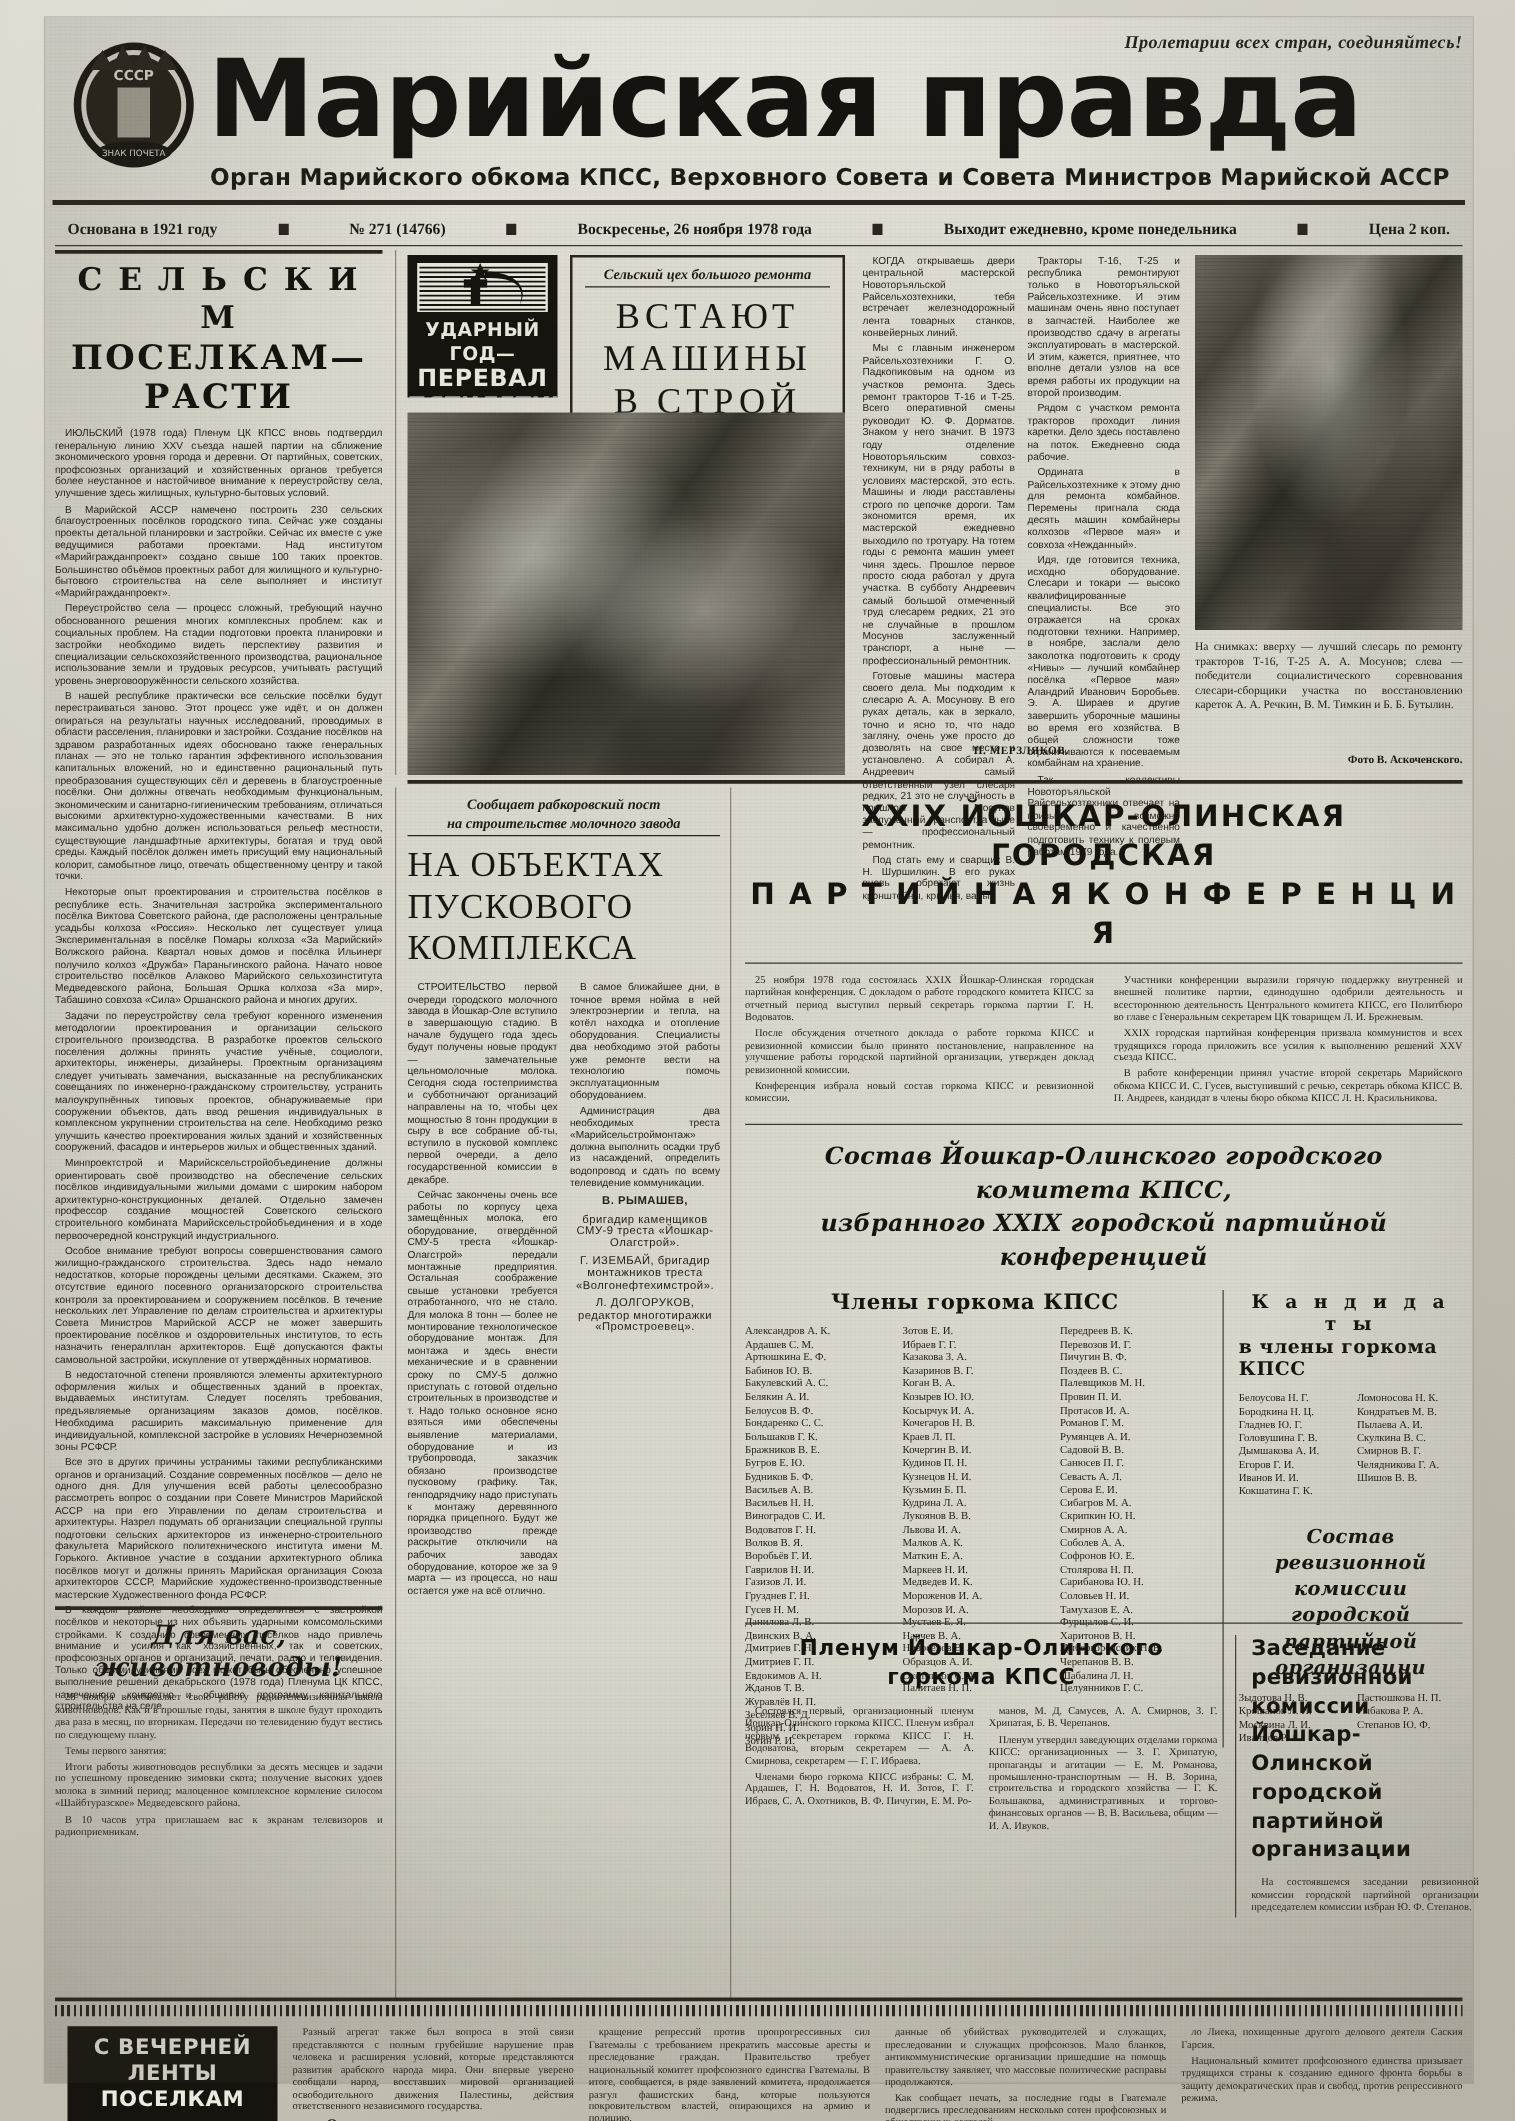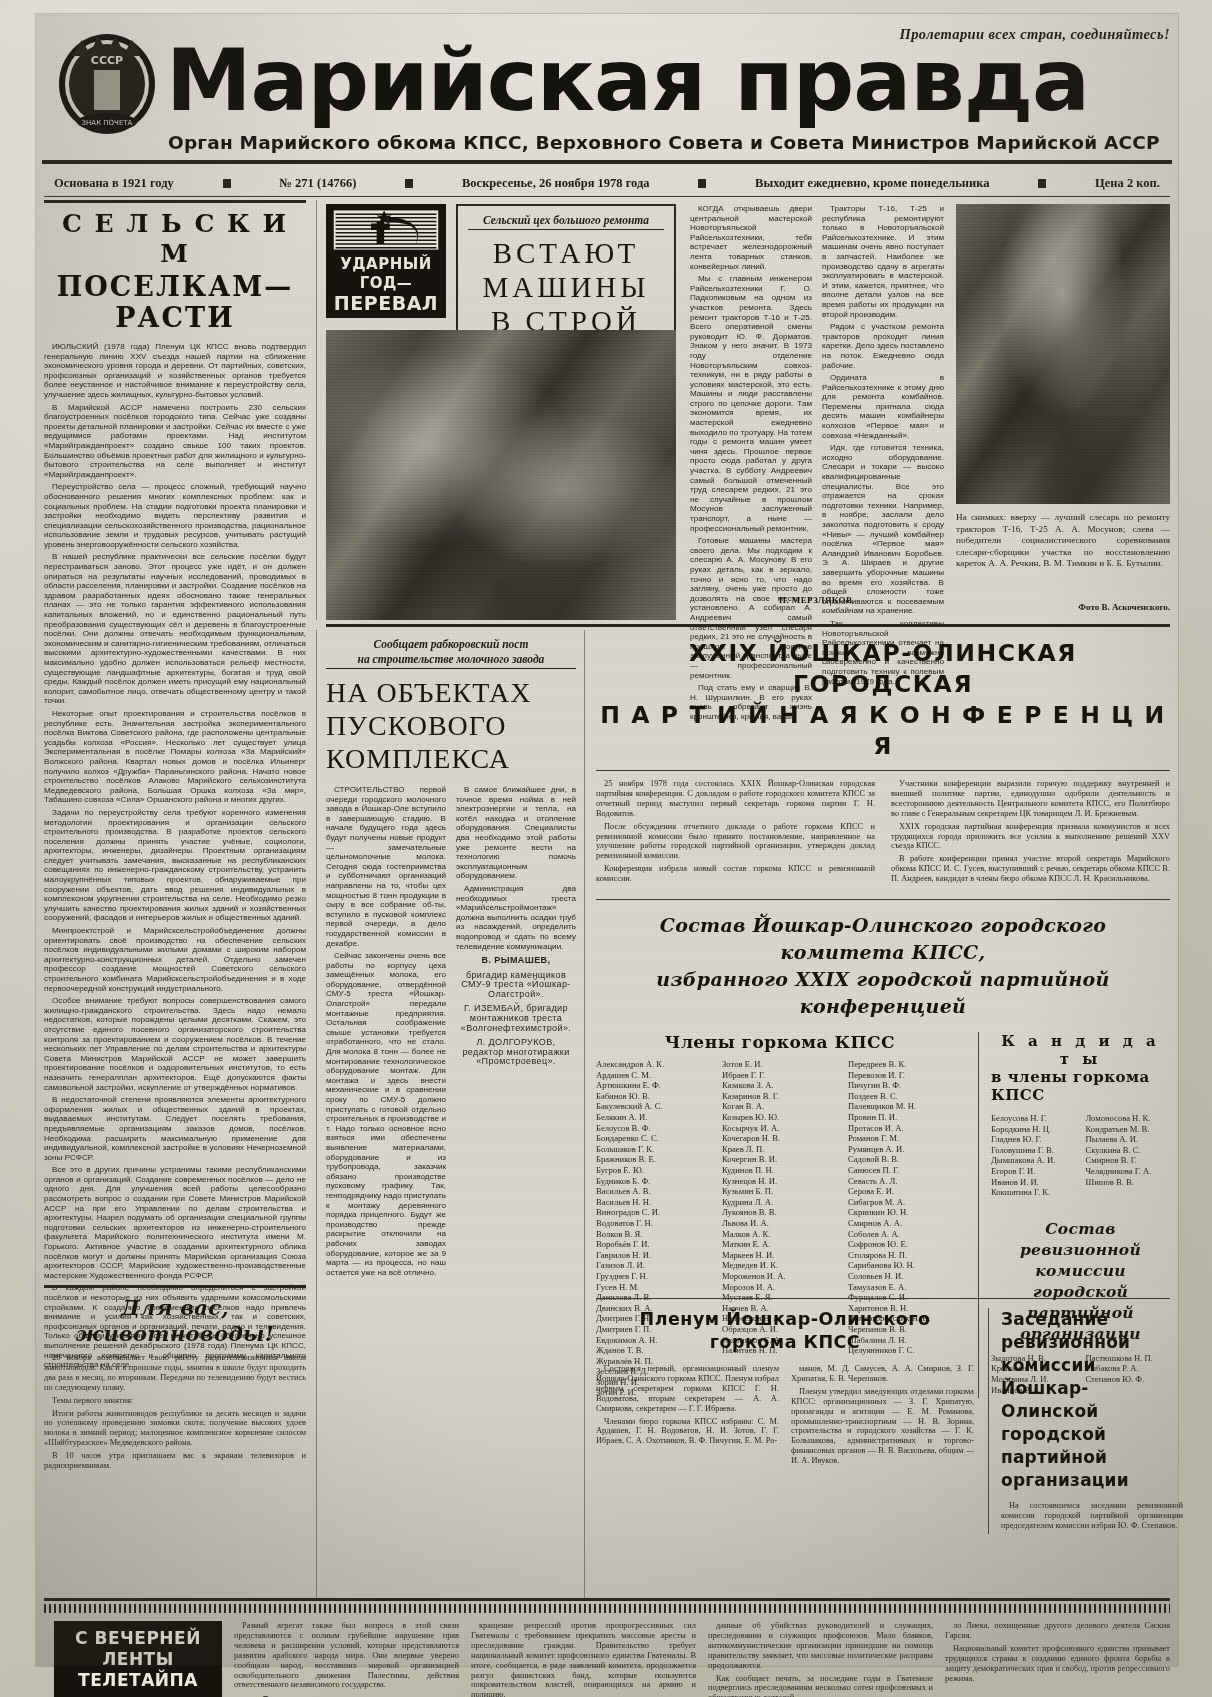--- a/index.html
+++ b/index.html
@@ -517,21 +517,21 @@
 
     <div style="position:absolute;left:8px;right:8px;top:1602px;height:44px;"></div>
 
     <div style="position:absolute;left:8px;top:1590px;width:1126px;">
       <div class="dotrule"></div>
       <div style="display:flex;gap:12px;margin-top:8px;padding-left:10px;">
         <div style="flex:0 0 168px;">
           <div class="tele-title">
             <div>С ВЕЧЕРНЕЙ</div>
             <div>ЛЕНТЫ</div>
-            <div>ТЕЛЕТАЙПА</div>
+            <div>ПОСЕЛКАМ</div>
           </div>
 
         </div>
 
         <div class="txt serifish" style="flex:1;">
           <p>Разный агрегат также был вопроса в этой связи представляются с полным грубейшие нарушение прав человека и расширения условий, которые представляются развития арабского народа мира. Они впервые уверено сообщали народ, восставших мировой организацией освободительного движения Палестины, действия ответственного независимого государства.</p>
           <div class="small-head" style="margin:6px 0 4px 0;">Осуждение репрессивного режима</div>
 
         </div>
 

